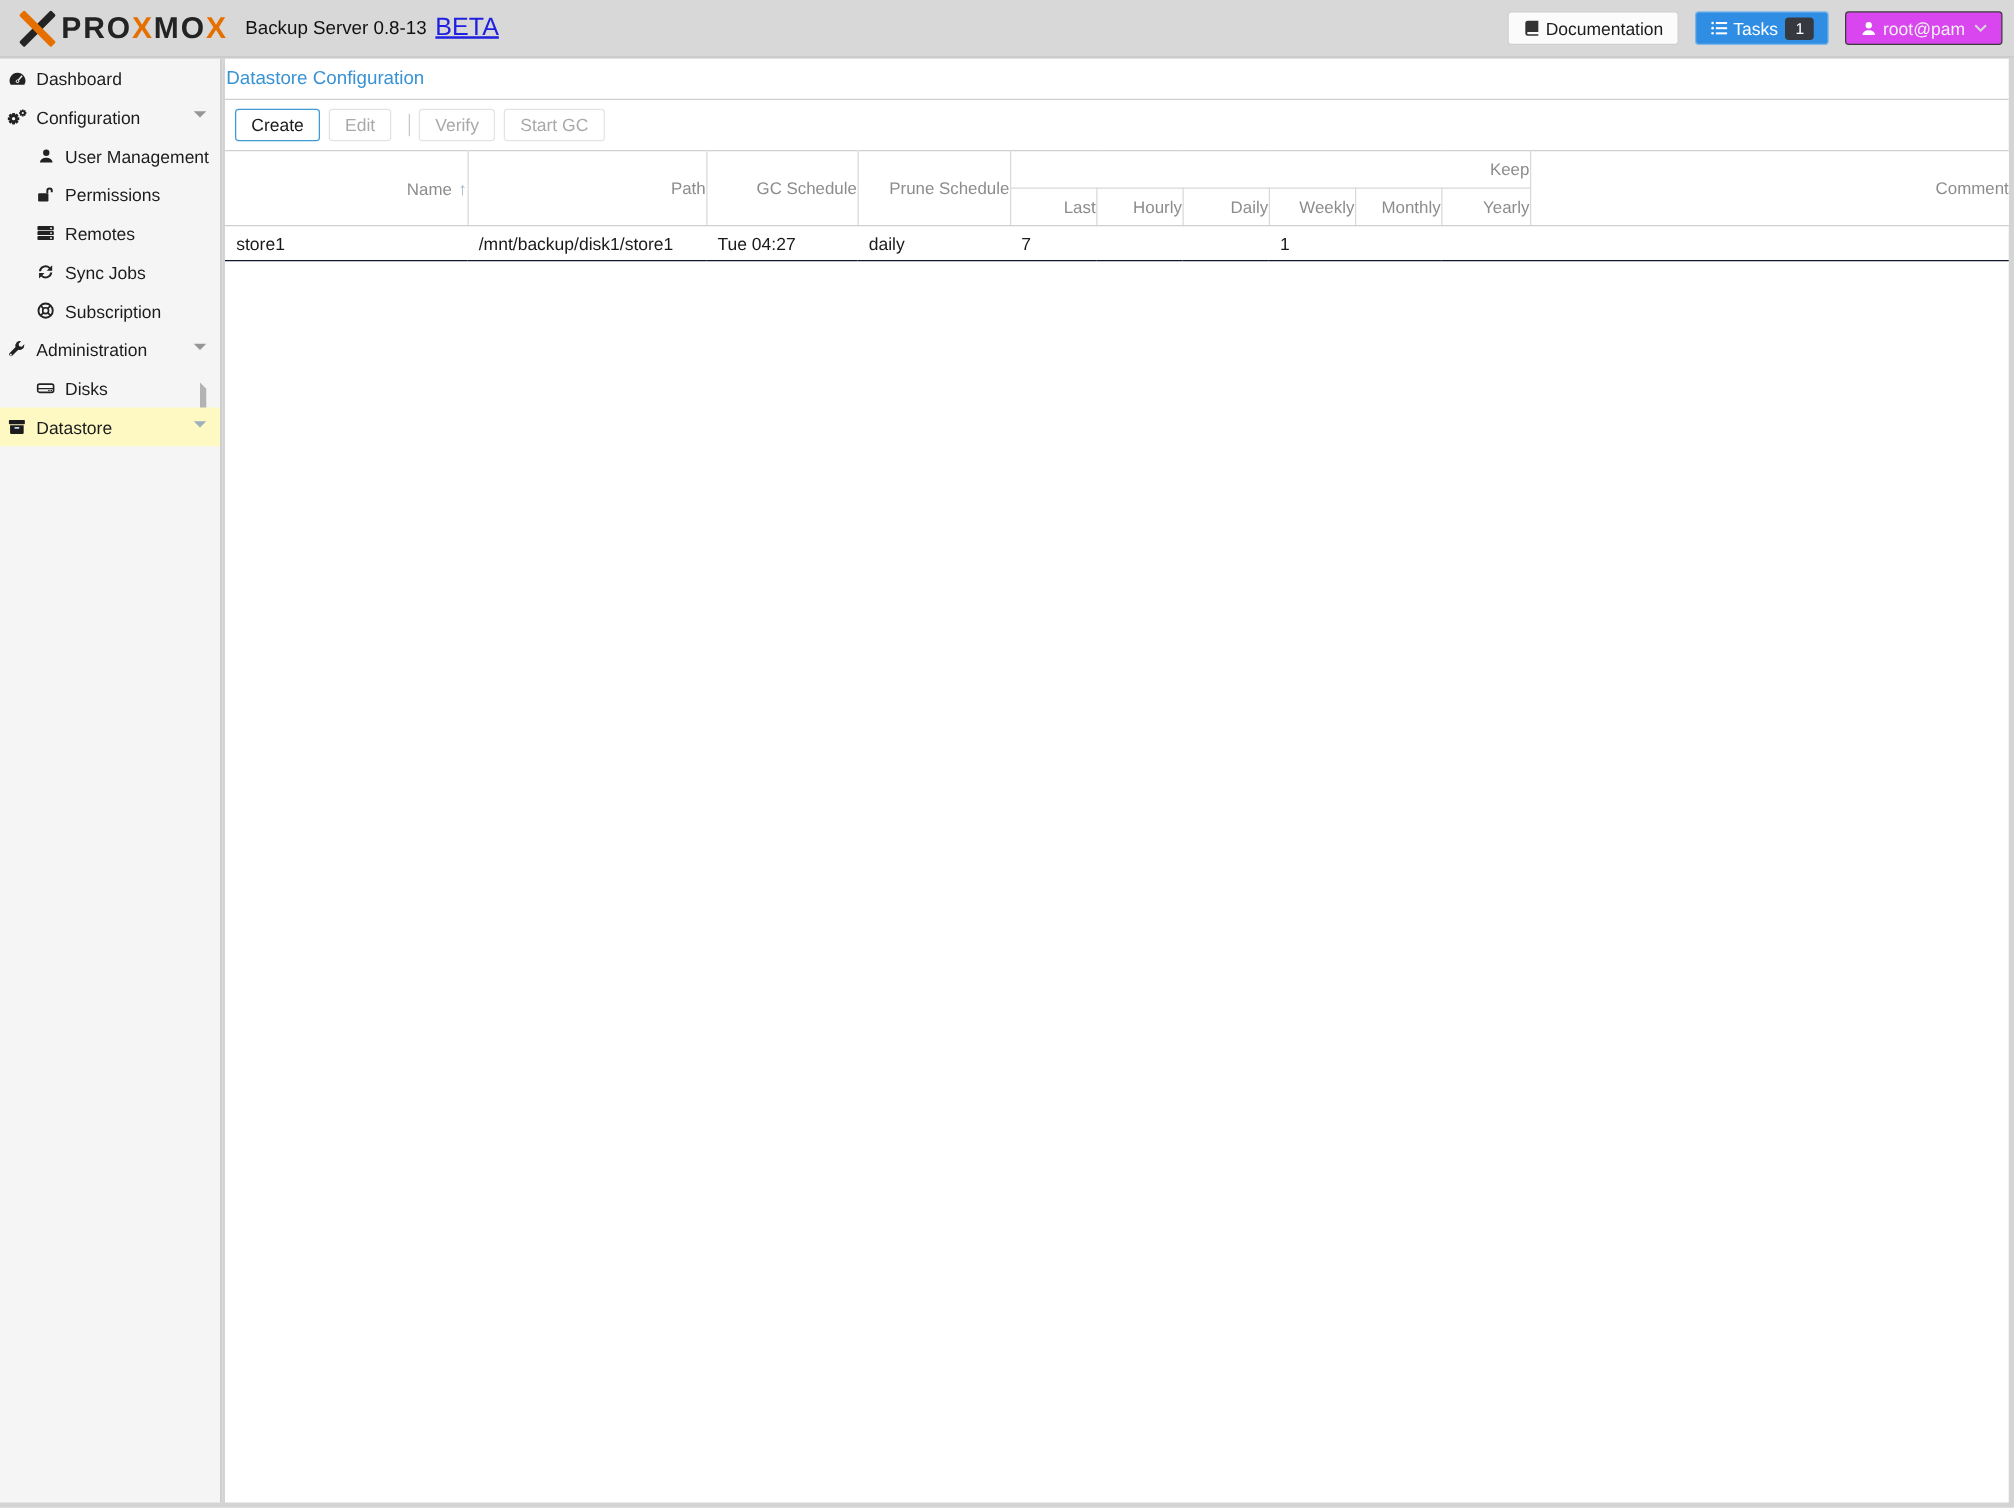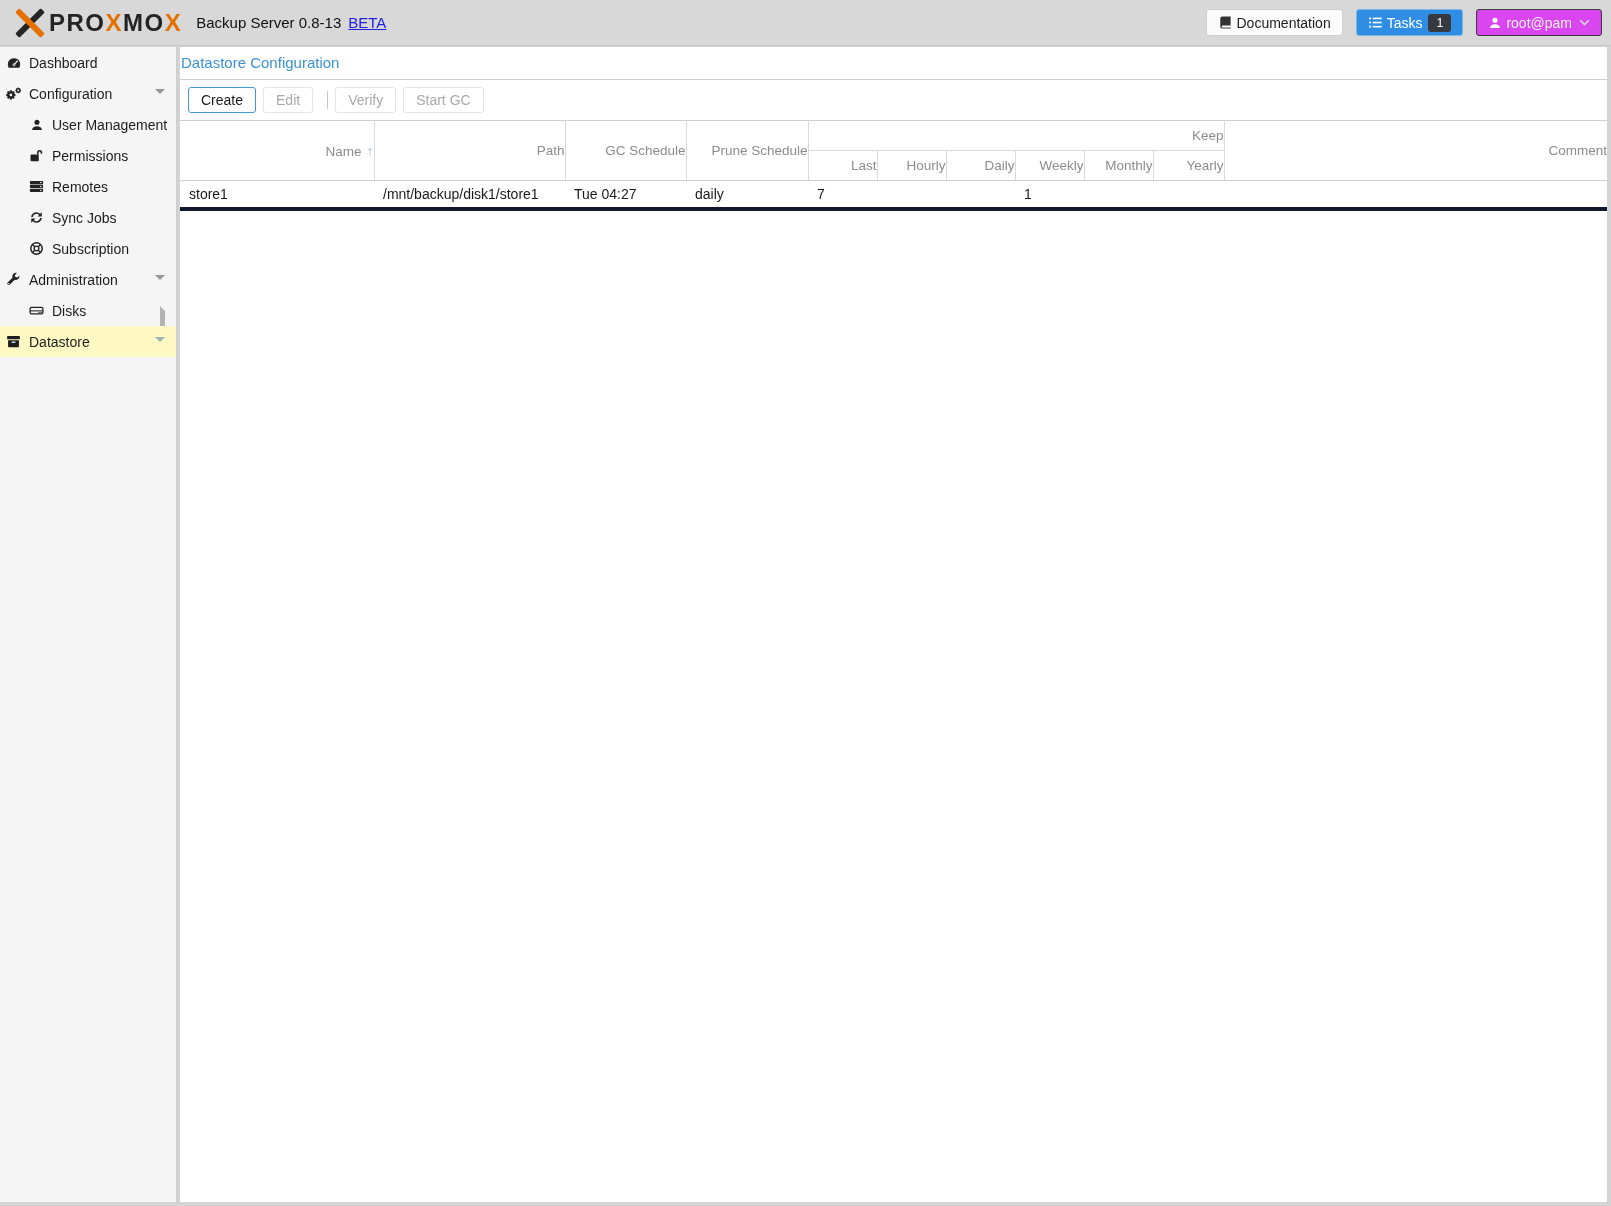--- a/index.html
+++ b/index.html
@@ -11,21 +11,21 @@
   .topbar {
     position:absolute; left:0; top:0; width:1611px; height:46px;
     background:#d8d8d8; border-bottom:1px solid #c6c6c6;
     display:flex; align-items:center; padding:0 9px;
   }
   .logo { display:flex; align-items:center; margin-left:6px; }
   .logo-word { font-weight:900; font-size:24px; letter-spacing:1.5px; margin-left:4px; }
   .logo-word .dark { color:#232323; }
   .logo-word .orange { color:#E57000; }
   .product-name { font-size:15px; color:#111; margin-left:14px; }
-  .beta-link { font-size:15px; color:#2020e0; text-decoration:underline; margin-left:7px; cursor:pointer; }
+  .beta-link { font-size:20px; color:#2020e0; text-decoration:underline; margin-left:7px; cursor:pointer; }
   .topbar-spacer { flex:1; }
   .top-btn {
     height:27px; display:flex; align-items:center; gap:4px;
     border-radius:3px; padding:0 11px; font-size:14px; cursor:pointer; margin-left:13px;
   }
   .btn-doc { background:#fbfbfb; border:1px solid #cfcfcf; color:#1c1c1c; }
   .btn-tasks { background:#2f8ee4; border:1px solid #7db6e8; color:#fff; }
   .tasks-badge {
     background:#36393f; color:#fff; font-size:12.5px; border-radius:3px;
     padding:2px 8px; margin-left:2px;
@@ -83,21 +83,21 @@
     font-weight:normal; font-size:13.5px; color:#8c8c8c; text-align:right;
     background:#fff; height:30px; padding:0 0 0 9px; white-space:nowrap; overflow:hidden;
   }
   th.col-v { border-right:1px solid #d9d9d9; }
   th.hdr-bottom { border-bottom:1px solid #cfcfcf; }
   th.keep-group { text-align:center; padding:0; border-bottom:1px solid #d9d9d9; border-right:1px solid #d9d9d9; }
   th.sorted { background:#e9f2fb; }
   .sort-arrow { color:#9fb0bd; font-size:14px; margin-left:5px; }
   table.grid td {
     font-size:14px; color:#1a1a1a; height:28px; padding:0 0 0 9px;
-    border-bottom:4px solid #0f172a; white-space:nowrap; overflow:hidden;
+    border-bottom:1px solid #0f172a; white-space:nowrap; overflow:hidden;
   }
   svg { display:block; }
 </style>
 </head>
 <body>
 
 <div class="page">
 
   <div class="topbar">
     <div class="logo">

